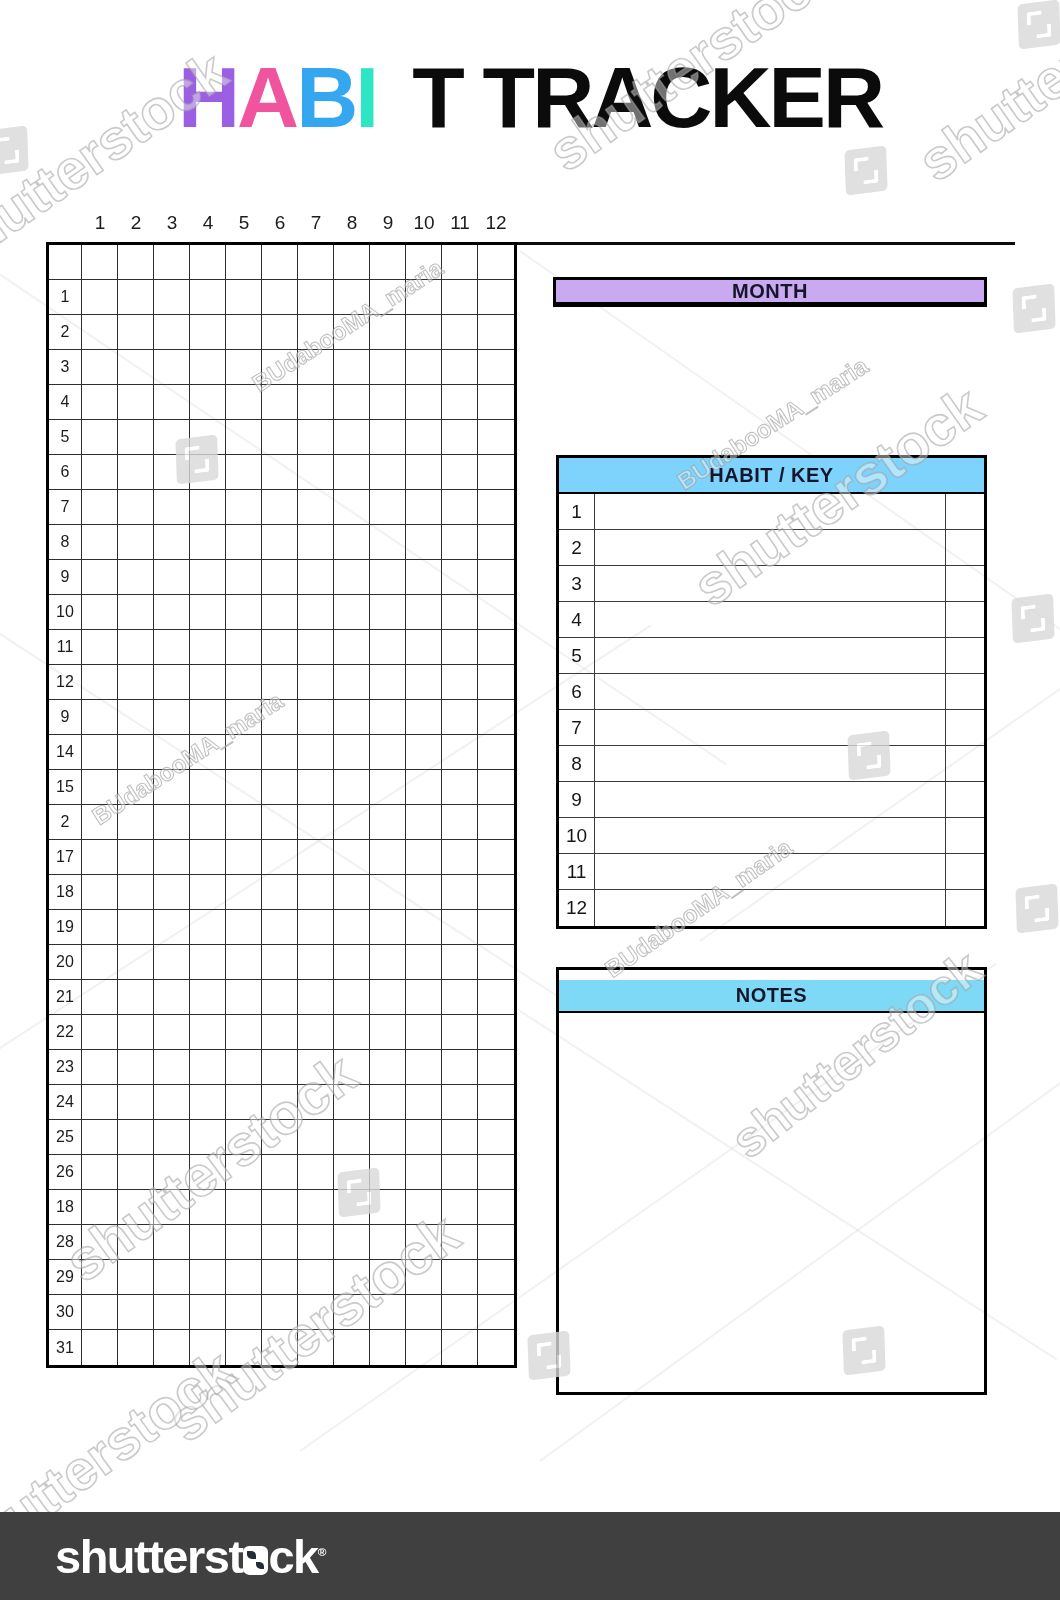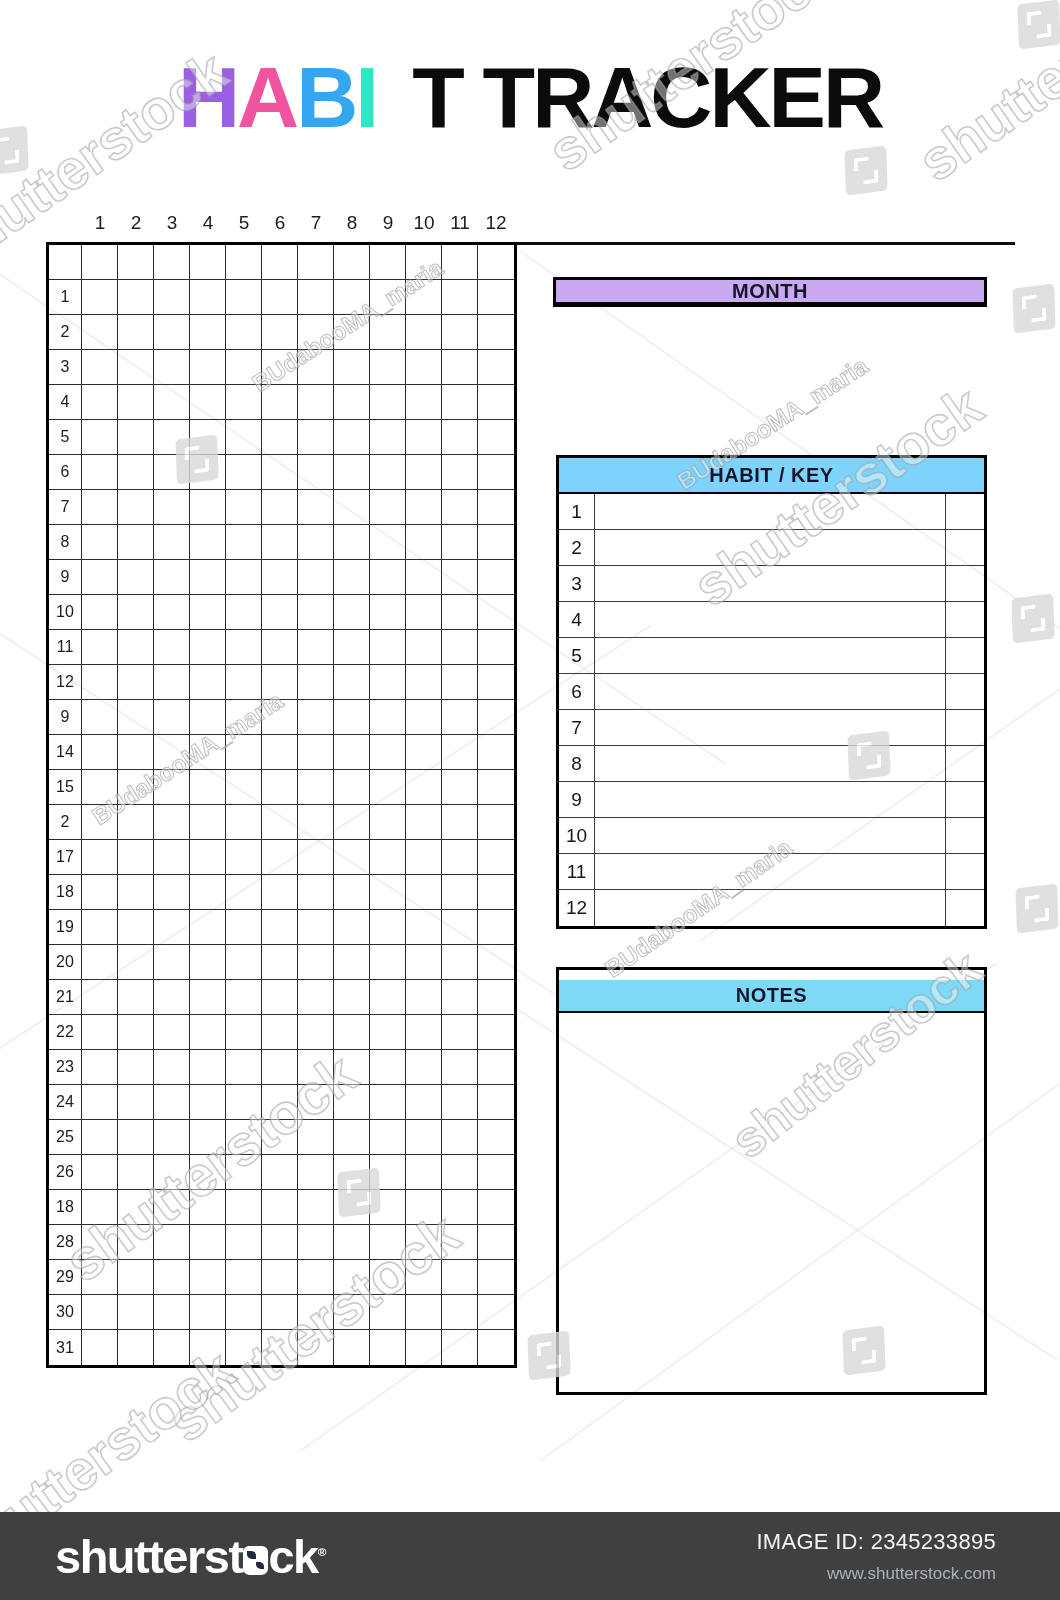--- a/index.html
+++ b/index.html
@@ -629,22 +629,15 @@
       <div class="wm-badge" style="left: 338px; top: 1170px;"></div>
       <div class="wm-badge" style="left: 843px; top: 1328px;"></div>
       <div class="wm-badge" style="left: 528px; top: 1333px;"></div>
       <div class="wm-badge" style="left: -14px; top: 128px;"></div>
     </div>
 
   <div class="footer" style="background: #404040;">
     <div class="logo">
       <span>shutterst</span><span class="logo-o"></span><span>ck</span><sup>®</sup>
     </div>
-    <div class="footer-right">
-      <div class="image-id">
-        <span>IMAGE ID:</span>
-        <span>2345233895</span>
-      </div>
-      <div class="site">www.shutterstock.com</div>
-    </div>
   </div>
 
 </div>
 
 </body></html>

